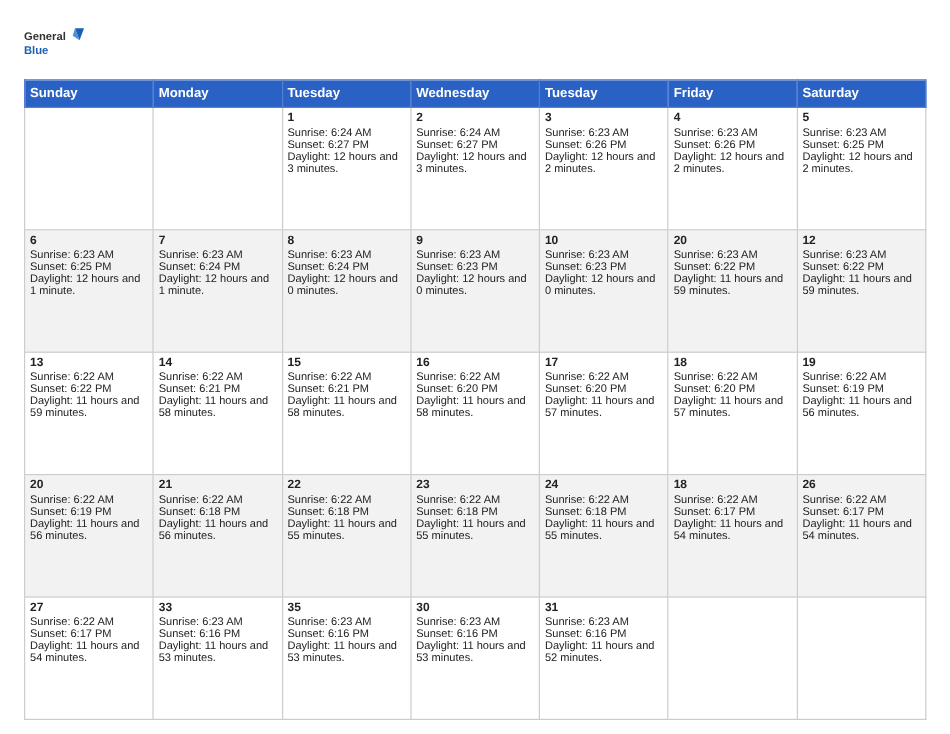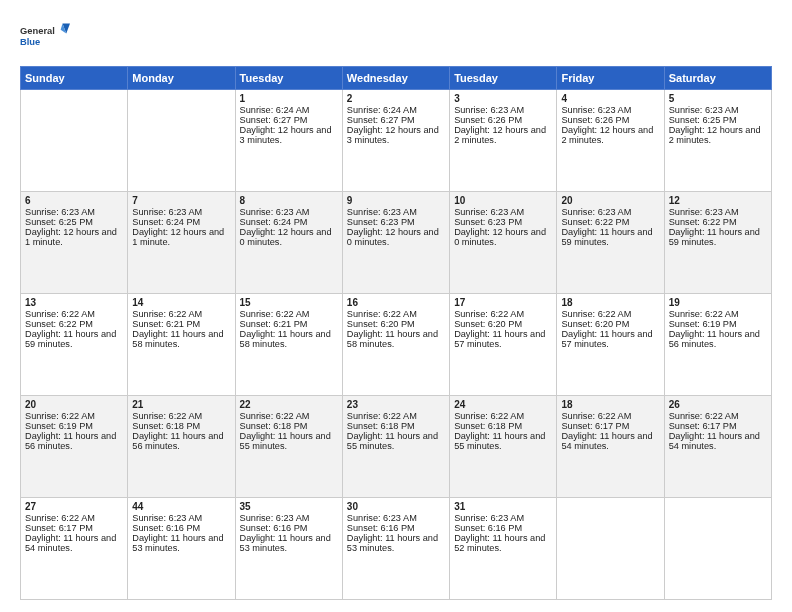--- a/index.html
+++ b/index.html
@@ -278,21 +278,21 @@
           </td>
         </tr>
         <tr>
           <td>
             <span class="day-num">27</span>
             <div>Sunrise: 6:22 AM</div>
             <div>Sunset: 6:17 PM</div>
             <div>Daylight: 11 hours and 54 minutes.</div>
           </td>
           <td>
-            <span class="day-num">44</span>
+            <span class="day-num">33</span>
             <div>Sunrise: 6:23 AM</div>
             <div>Sunset: 6:16 PM</div>
             <div>Daylight: 11 hours and 53 minutes.</div>
           </td>
           <td>
             <span class="day-num">35</span>
             <div>Sunrise: 6:23 AM</div>
             <div>Sunset: 6:16 PM</div>
             <div>Daylight: 11 hours and 53 minutes.</div>
           </td>

